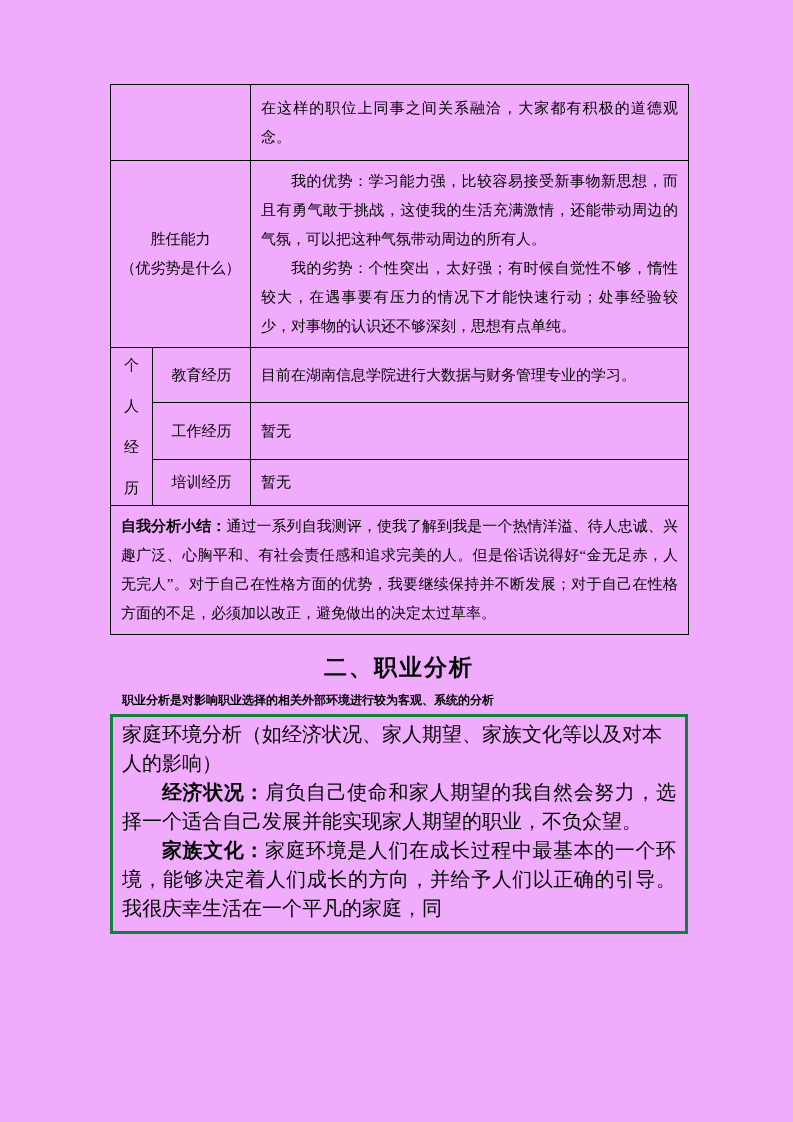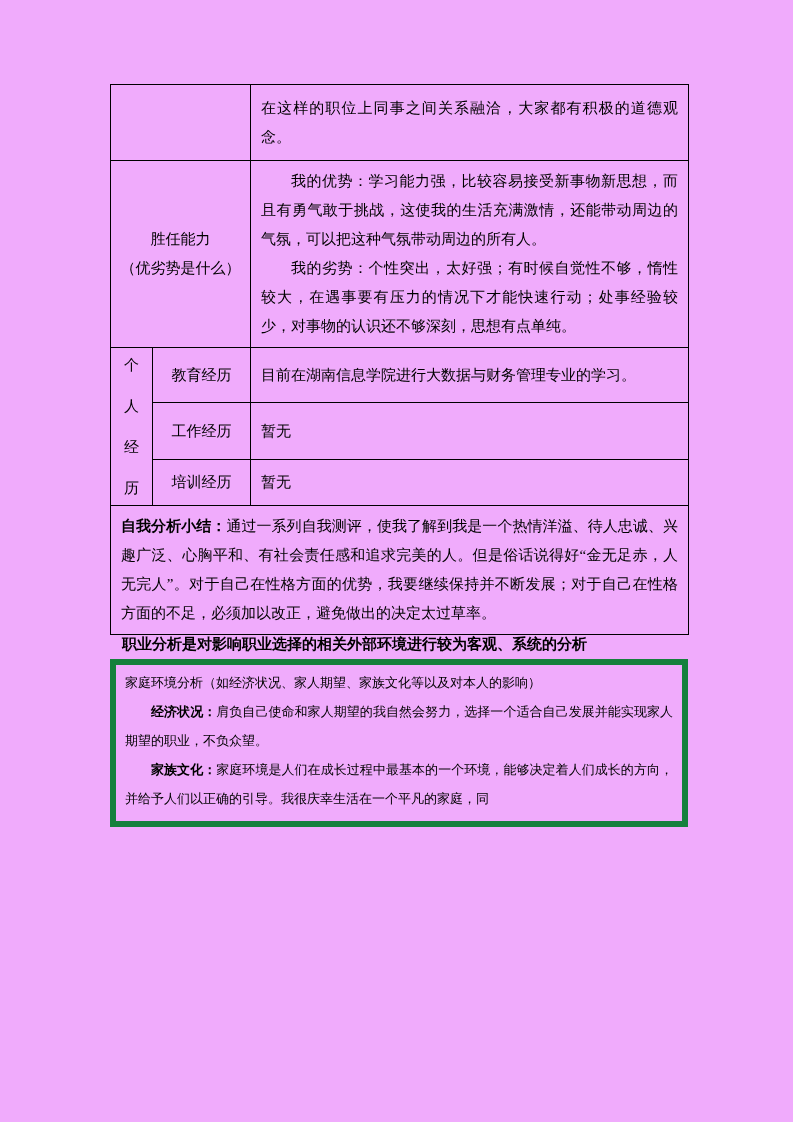--- a/index.html
+++ b/index.html
@@ -58,27 +58,27 @@
   .section-heading {
     margin: 17px 0 9px 0;
     text-align: center;
     font-size: 23px;
     font-weight: bold;
     letter-spacing: 2px;
   }
   .intro {
     margin: 0 0 5px 0;
     padding-left: 12px;
-    font-size: 15px;
+    font-size: 12px;
     font-weight: bold;
   }
   .t2 {
-    border: 6px solid #15803d;
+    border: 3px solid #15803d;
     padding: 3px 9px 8px 9px;
-    font-size: 13px;
+    font-size: 20px;
     line-height: 29px;
   }
   .t2 .header-line { margin: 0; text-align: left; }
   .t2 .para { margin: 0; }
   .row-h1 { height: 76px; }
   .row-edu { height: 55px; }
   .row-work { height: 57px; font-family: Liberation Serif, serif; }
   .row-train { height: 46px; }
 </style>
 </head>
@@ -131,20 +131,21 @@
         <td class="content-cell">暂无</td>
       </tr>
       <tr>
         <td class="content-cell" colspan="3">
           <p class="para"><span class="b">自我分析小结：</span><span>通过一系列自我测评，使我了解到我是一个热情洋溢、待人忠诚、兴趣广泛、心胸平和、有社会责任感和追求完美的人。但是俗话说得好“金无足赤，人无完人”。对于自己在性格方面的优势，我要继续保持并不断发展；对于自己在性格方面的不足，必须加以改正，避免做出的决定太过草率。</span></p>
         </td>
       </tr>
     </tbody>
       </table>
 
+    <div class="section-heading">二、职业分析</div>
 
     <p class="intro">职业分析是对影响职业选择的相关外部环境进行较为客观、系统的分析</p>
 
     <div class="t2">
       <p class="header-line">家庭环境分析（如经济状况、家人期望、家族文化等以及对本人的影响）</p>
       <p class="para indent"><span class="b">经济状况：</span><span>肩负自己使命和家人期望的我自然会努力，选择一个适合自己发展并能实现家人期望的职业，不负众望。</span></p>
       <p class="para indent"><span class="b">家族文化：</span><span>家庭环境是人们在成长过程中最基本的一个环境，能够决定着人们成长的方向，并给予人们以正确的引导。我很庆幸生活在一个平凡的家庭，同</span></p>
     </div>
 
   </div>

